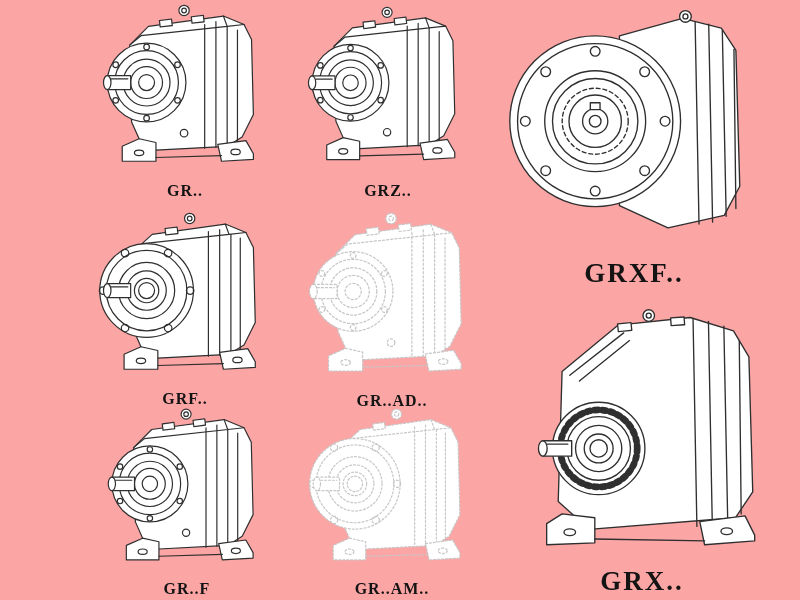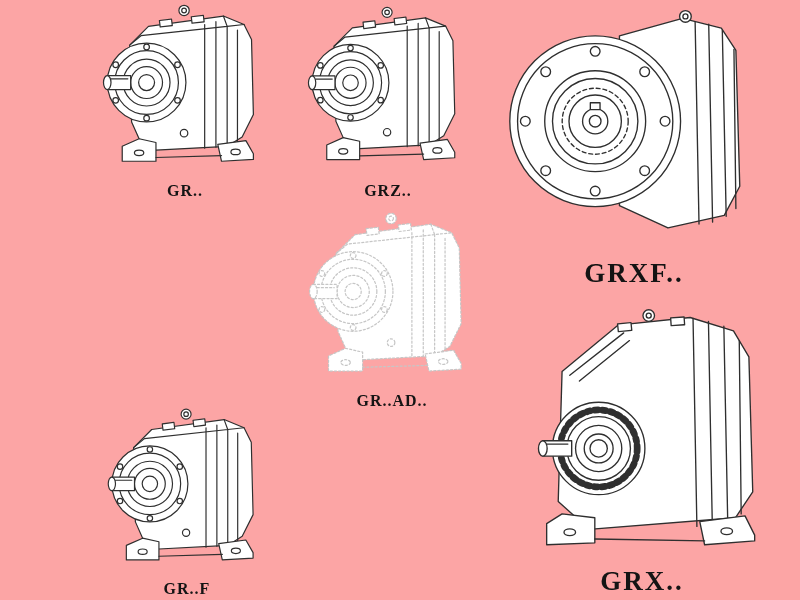--- a/index.html
+++ b/index.html
@@ -155,35 +155,47 @@
     <figcaption class="cap-sm">GRZ..</figcaption>
   </figure>
 
   <figure class="cell" style="left:498px;top:0px;width:272px;">
     <svg class="solid" width="262" height="256" viewBox="0 0 270 250">
         <use href="#sym-front"></use>
       </svg>
     <figcaption class="cap-lg">GRXF..</figcaption>
   </figure>
 
+  <figure class="cell" style="left:82px;top:210px;width:206px;">
+    <svg class="solid" width="206" height="178" viewBox="0 0 210 190">
+        <use href="#sym-flange"></use>
+      </svg>
+    <figcaption class="cap-sm">GRF..</figcaption>
+  </figure>
 
   <figure class="cell" style="left:292px;top:210px;width:200px;">
     <svg class="ghost" width="200" height="180" viewBox="0 0 210 190">
         <use href="#sym-foot"></use>
       </svg>
     <figcaption class="cap-sm">GR..AD..</figcaption>
   </figure>
 
   <figure class="cell" style="left:82px;top:406px;width:210px;">
     <svg class="solid" width="206" height="172" viewBox="0 0 210 190">
         <use href="#sym-foot"></use>
       </svg>
     <figcaption class="cap-sm">GR..F</figcaption>
   </figure>
 
+  <figure class="cell" style="left:292px;top:406px;width:200px;">
+    <svg class="ghost" width="200" height="172" viewBox="0 0 210 190">
+        <use href="#sym-flange"></use>
+      </svg>
+    <figcaption class="cap-sm">GR..AM..</figcaption>
+  </figure>
 
   <figure class="cell" style="left:498px;top:304px;width:288px;">
     <svg class="solid" width="280" height="260" viewBox="0 0 290 270">
         <use href="#sym-grx"></use>
       </svg>
     <figcaption class="cap-lg">GRX..</figcaption>
   </figure>
 
 </div>
 

